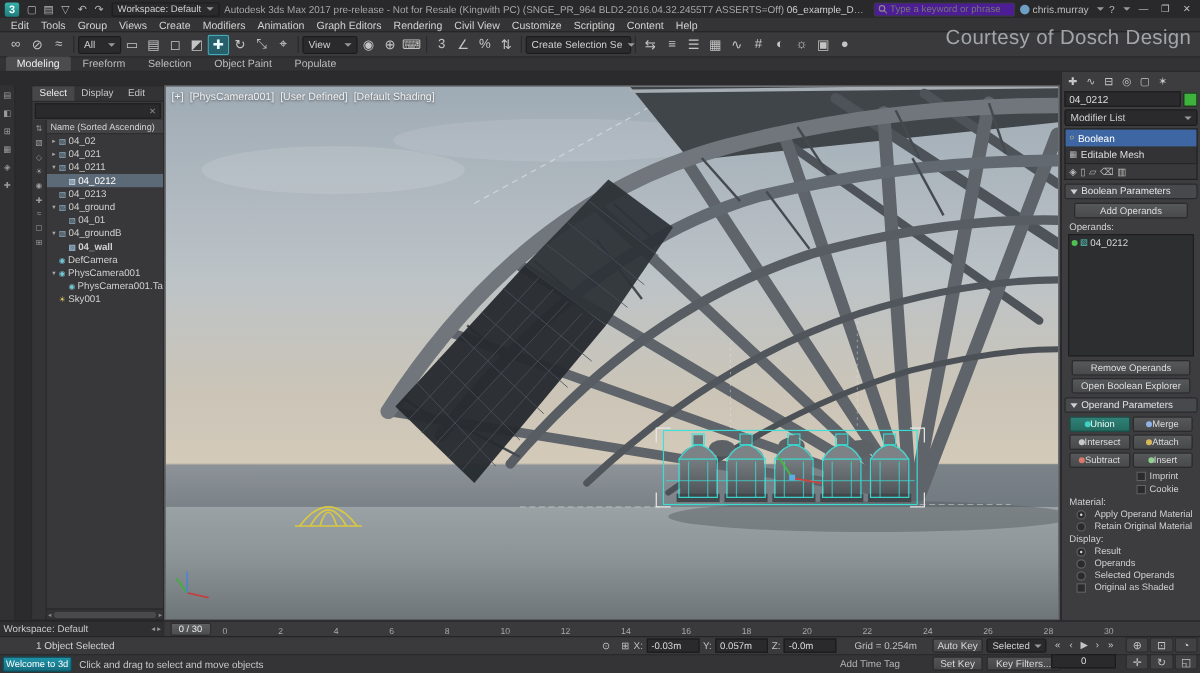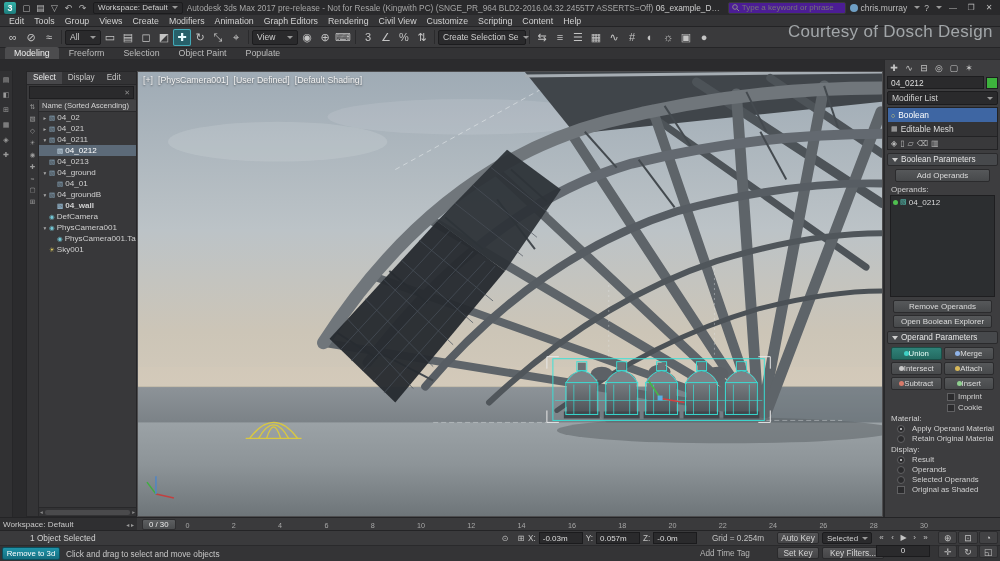--- a/index.html
+++ b/index.html
@@ -768,21 +768,21 @@
     </span>
     <span class="abs grid-label">Grid = 0.254m</span>
     <span class="abs btn auto-key">Auto Key</span>
     <span class="abs combo selected-combo">
         <span>Selected</span>
         <span class="caret"></span>
       </span>
   </div>
 
   <div class="abs statusbar2">
-    <span class="abs welcome">Remove to 3d</span>
+    <span class="abs welcome">Welcome to 3d</span>
     <span class="abs prompt">Click and drag to select and move objects</span>
     <span class="abs add-time-tag">Add Time Tag</span>
     <span class="abs btn set-key">Set Key</span>
     <span class="abs btn key-filters">Key Filters...</span>
   </div>
 
   <div class="abs playback">
     <span style="display:flex">
 
     <span class="icon-btn">«</span>

